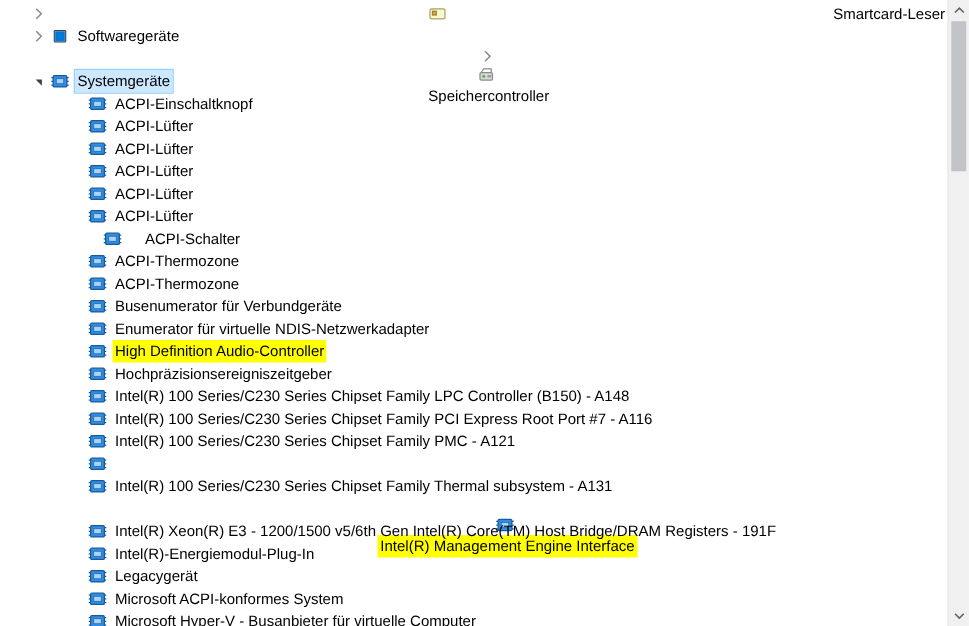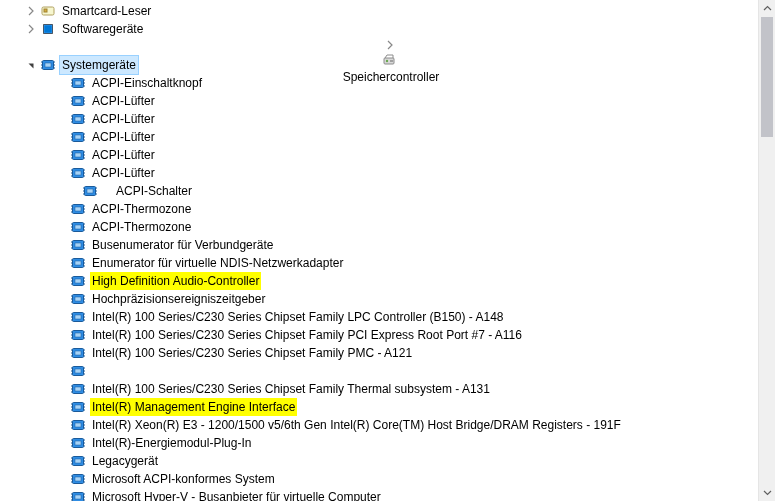--- a/index.html
+++ b/index.html
@@ -100,42 +100,42 @@
     background: #c2c3c9;
     border-radius: 0;
   }
 </style>
 </head>
 <body>
 
 <div class="viewport">
 
   <div class="tree" id="tree">
+      <div class="row" style="padding-left: 20px; justify-content: space-between;">
+        <span class="exp">
+          <svg width="10" height="10" viewBox="0 0 10 10">
+            <path d="M3 1 L7 5 L3 9" fill="none" stroke="#888" stroke-width="1.2"></path>
+          </svg>
+        </span>
+        <span class="ico">
+          <svg width="16" height="16" viewBox="0 0 16 16">
+            <rect x="2" y="4" width="12" height="8" rx="1.5" fill="#f7f7d0" stroke="#b0a060"></rect>
+            <rect x="4" y="6" width="3" height="3" fill="#d4b040" stroke="#a08030"></rect>
+          </svg>
+        </span>
+        <span class="label">Smartcard-Leser</span>
+      </div>
       <div class="row" style="padding-left: 20px;">
         <span class="exp">
           <svg width="10" height="10" viewBox="0 0 10 10">
             <path d="M3 1 L7 5 L3 9" fill="none" stroke="#888" stroke-width="1.2"></path>
           </svg>
         </span>
         <span class="ico">
           <svg width="16" height="16" viewBox="0 0 16 16">
-            <rect x="2" y="4" width="12" height="8" rx="1.5" fill="#f7f7d0" stroke="#b0a060"></rect>
-            <rect x="4" y="6" width="3" height="3" fill="#d4b040" stroke="#a08030"></rect>
-          </svg>
-        </span>
-        <span class="label">Smartcard-Leser</span>
-      </div>
-      <div class="row" style="padding-left: 20px;">
-        <span class="exp">
-          <svg width="10" height="10" viewBox="0 0 10 10">
-            <path d="M3 1 L7 5 L3 9" fill="none" stroke="#888" stroke-width="1.2"></path>
-          </svg>
-        </span>
-        <span class="ico">
-          <svg width="16" height="16" viewBox="0 0 16 16">
             <rect x="3" y="3" width="10" height="10" rx="1" fill="#3a3a3a"></rect>
             <rect x="4" y="4" width="8" height="8" fill="#0078d7"></rect>
             <rect x="4" y="4" width="8" height="8" fill="none" stroke="#5fb0ff" stroke-width="0.5"></rect>
           </svg>
         </span>
         <span class="label">Softwaregeräte</span>
       </div>
       <div class="row" style="padding-left: 20px; flex-direction: column;">
         <span class="exp">
           <svg width="10" height="10" viewBox="0 0 10 10">
@@ -452,21 +452,21 @@
             <line x1="2.5" y1="5" x2="1" y2="5" stroke="#1b5a99"></line>
             <line x1="2.5" y1="8" x2="1" y2="8" stroke="#1b5a99"></line>
             <line x1="2.5" y1="11" x2="1" y2="11" stroke="#1b5a99"></line>
             <line x1="13.5" y1="5" x2="15" y2="5" stroke="#1b5a99"></line>
             <line x1="13.5" y1="8" x2="15" y2="8" stroke="#1b5a99"></line>
             <line x1="13.5" y1="11" x2="15" y2="11" stroke="#1b5a99"></line>
           </svg>
         </span>
         <span class="label">Intel(R) 100 Series/C230 Series Chipset Family Thermal subsystem - A131</span>
       </div>
-      <div class="row" style="padding-left: 50px;">
+      <div class="row" style="padding-left: 50px; flex-direction: column;">
         <span class="exp"></span>
         <span class="ico">
           <svg width="16" height="16" viewBox="0 0 16 16">
             <rect x="2.5" y="3.5" width="11" height="9" rx="1" fill="#2f8de4" stroke="#1b5a99"></rect>
             <rect x="5" y="6" width="6" height="4" fill="#a7d3f7" stroke="#1b5a99" stroke-width="0.5"></rect>
             <line x1="2.5" y1="5" x2="1" y2="5" stroke="#1b5a99"></line>
             <line x1="2.5" y1="8" x2="1" y2="8" stroke="#1b5a99"></line>
             <line x1="2.5" y1="11" x2="1" y2="11" stroke="#1b5a99"></line>
             <line x1="13.5" y1="5" x2="15" y2="5" stroke="#1b5a99"></line>
             <line x1="13.5" y1="8" x2="15" y2="8" stroke="#1b5a99"></line>

